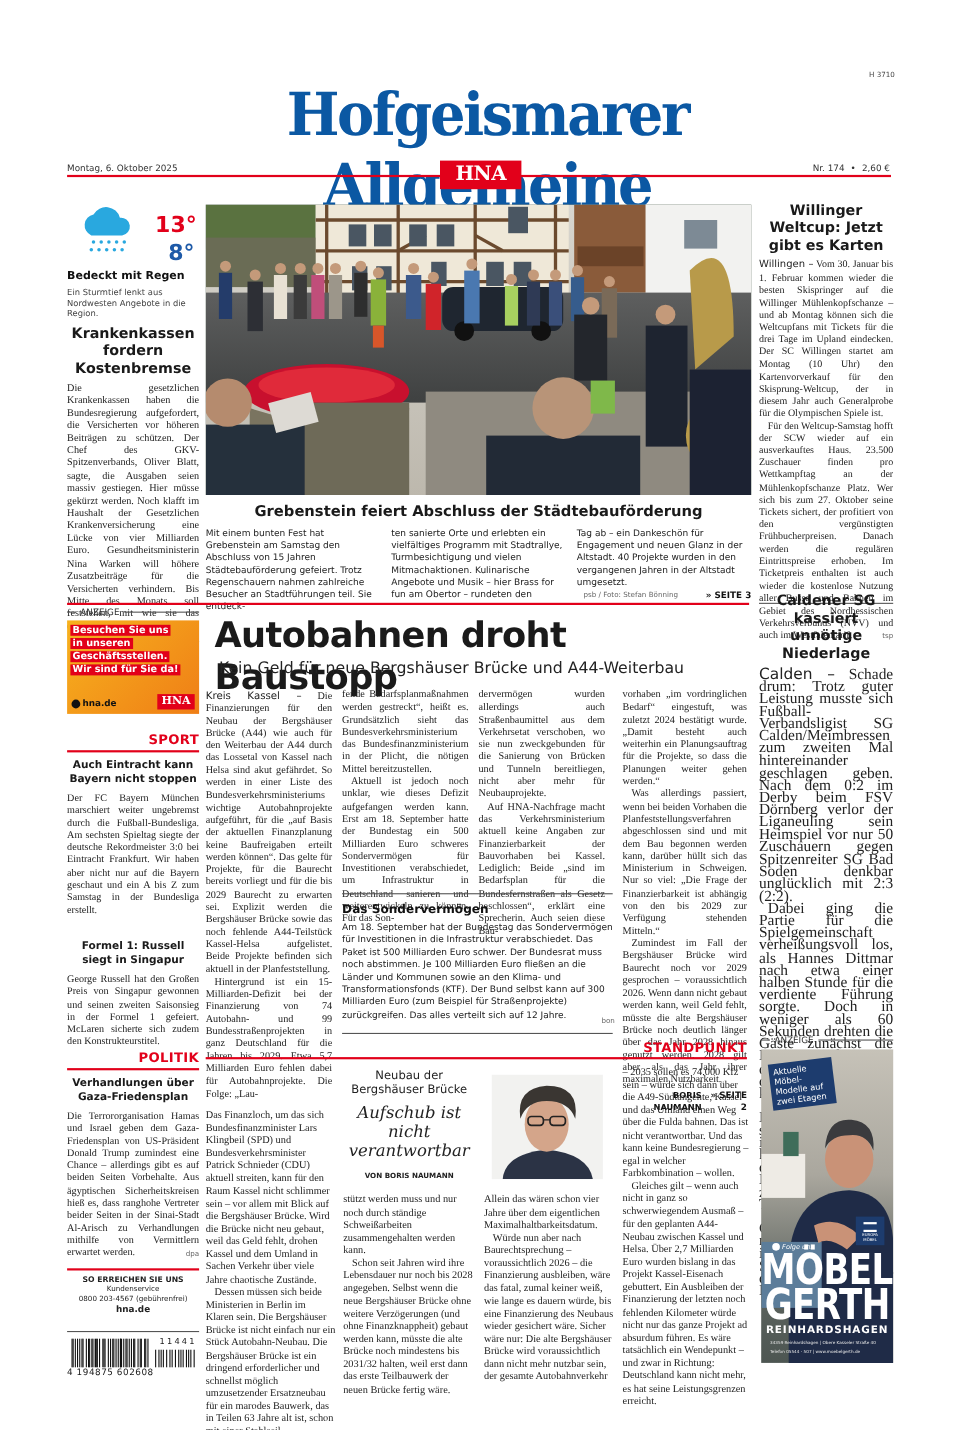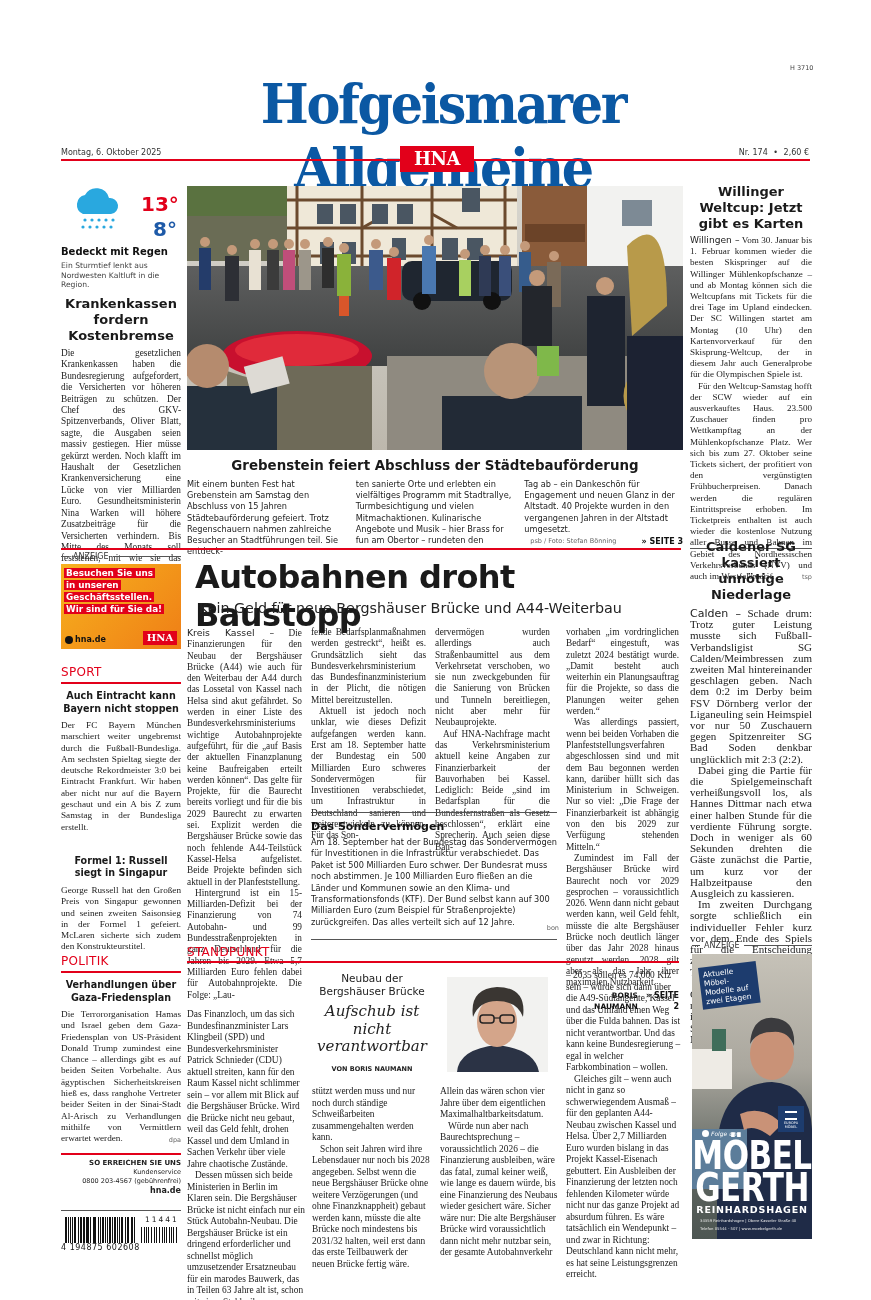--- a/index.html
+++ b/index.html
@@ -9,21 +9,21 @@
   .sans { font-family: "DejaVu Sans", sans-serif; }
   .serif { font-family: "Liberation Serif", serif; }
   .body-text { font-family: "Liberation Serif", serif; font-size: 9.6px; line-height: 11.7px; text-align: justify; hyphens: auto; color: #222; }
   .body-text p { text-indent: 0; }
   .body-text p + p { text-indent: 8px; }
   .sans-text { font-family: "DejaVu Sans", sans-serif; font-size: 8.2px; line-height: 11.2px; color: #222; }
   .lead { font-family: "DejaVu Sans", sans-serif; font-weight: normal; }
   .red-line { background: #e2001a; height: 3px; }
   .gray-line { background: #555; height: 1px; }
   .headline { font-family: "DejaVu Sans", sans-serif; font-weight: bold; text-align: center; color: #1a1a1a; }
-  .section-label { font-family: "DejaVu Sans", sans-serif; font-weight: normal; font-size: 12px; color: #e2001a; text-align: left; letter-spacing: 0.3px; }
+  .section-label { font-family: "DejaVu Sans", sans-serif; font-weight: bold; font-size: 12px; color: #e2001a; text-align: right; letter-spacing: 0.3px; }
   .ref { font-family: "DejaVu Sans", sans-serif; font-weight: bold; font-size: 8px; text-align: right; color: #111; }
   .credit { font-family: "DejaVu Sans", sans-serif; font-size: 6.5px; color: #666; text-align: right; }
   .anzeige { font-family: "DejaVu Sans", sans-serif; font-size: 8px; color: #333; display: flex; align-items: center; gap: 4px; }
   .anzeige::before, .anzeige::after { content: ""; height: 1px; background: #555; }
   .anzeige::before { width: 8px; }
   .anzeige::after { flex: 1; }
 </style>
 </head>
 <body>
 
@@ -50,21 +50,21 @@
       <circle cx="12" cy="41" r="1.6"></circle>
         <circle cx="19" cy="41" r="1.6"></circle>
         <circle cx="26" cy="41" r="1.6"></circle>
         <circle cx="33" cy="41" r="1.6"></circle>
         <circle cx="40" cy="41" r="1.6"></circle>
     </g>
   </svg>
   <div class="abs sans" style="left:80px; top:6px; font-size:20px; font-weight:bold; color:#e2001a;">13°</div>
   <div class="abs sans" style="left:92px; top:31px; font-size:20px; font-weight:bold; color:#1e5aa8;">8°</div>
   <div class="abs sans" style="left:0; top:60px; font-size:10px; font-weight:bold; color:#111;">Bedeckt mit Regen</div>
-  <div class="abs sans" style="left:0; top:75px; width:122px; font-size:7.6px; line-height:9.5px; color:#444;">Ein Sturmtief lenkt aus Nordwesten Kaltluft in die Region.</div>
+  <div class="abs sans" style="left:0; top:75px; width:122px; font-size:7.6px; line-height:9.5px; color:#444;">Ein Sturmtief lenkt aus Nordwesten Angebote in die Region.</div>
 </div>
 
 <div class="abs" style="left:61px; top:296px; width:120px;">
   <div class="headline" style="font-size:13px; line-height:16px;">Krankenkassen fordern Kostenbremse</div>
   <div class="body-text" style="margin-top:4px; font-size:9.3px; line-height:11.4px;">Die gesetzlichen Krankenkassen haben die Bundesregierung aufgefordert, die Versicherten vor höheren Beiträgen zu schützen. Der Chef des GKV-Spitzenverbands, Oliver Blatt, sagte, die Ausgaben seien massiv gestiegen. Hier müsse gekürzt werden. Noch klafft im Haushalt der Gesetzlichen Krankenversicherung eine Lücke von vier Milliarden Euro. Gesundheitsministerin Nina Warken will höhere Zusatzbeiträge für die Versicherten verhindern. Bis Mitte des Monats soll feststehen, mit wie sie das erreichen will.</div>
   <div class="credit" style="margin-top:-9px;">afp</div>
   <div class="ref" style="margin-top:2px;">» POLITIK</div>
 </div>
 
 <div class="abs" style="left:187px; top:186px; width:496px; height:264px; overflow:hidden; background:#6d7a6e;">
@@ -267,41 +267,41 @@
 <div class="abs gray-line" style="left:311px; top:812px; width:246px;"></div>
 <div class="abs" style="left:311px; top:820px; width:248px;">
   <div class="sans" style="font-weight:bold; font-size:11px; color:#111;">Das Sondervermögen</div>
   <div class="sans-text" style="margin-top:4px; font-size:8.2px; line-height:11.4px;">Am 18. September hat der Bundestag das Sondervermögen für Investitionen in die Infrastruktur verabschiedet. Das Paket ist 500 Milliarden Euro schwer. Der Bundesrat muss noch abstimmen. Je 100 Milliarden Euro fließen an die Länder und Kommunen sowie an den Klima- und Transformationsfonds (KTF). Der Bund selbst kann auf 300 Milliarden Euro (zum Beispiel für Straßenprojekte) zurückgreifen. Das alles verteilt sich auf 12 Jahre.</div>
   <div class="credit" style="margin-top:-4px;">bon</div>
 </div>
 <div class="abs gray-line" style="left:311px; top:939px; width:246px;"></div>
 
 <div class="abs" style="left:690px; top:539px; width:122px;">
   <div class="headline" style="font-size:13px; line-height:16px;">Caldener SG kassiert unnötige Niederlage</div>
-  <div class="body-text" style="margin-top:5px; font-size:11px; line-height:11.2px;">
+  <div class="body-text" style="margin-top:5px; font-size:14px; line-height:11.2px;">
     <p><span class="lead">Calden –</span> <span>Schade drum: Trotz guter Leistung musste sich Fußball-Verbandsligist SG Calden/Meimbressen zum zweiten Mal hintereinander geschlagen geben. Nach dem 0:2 im Derby beim FSV Dörnberg verlor der Liganeuling sein Heimspiel vor nur 50 Zuschauern gegen Spitzenreiter SG Bad Soden denkbar unglücklich mit 2:3 (2:2).</span></p>
     <p>Dabei ging die Partie für die Spielgemeinschaft verheißungsvoll los, als Hannes Dittmar nach etwa einer halben Stunde für die verdiente Führung sorgte. Doch in weniger als 60 Sekunden drehten die Gäste zunächst die Partie, um kurz vor der Halbzeitpause den Ausgleich zu kassieren.</p>
     <p>Im zweiten Durchgang sorgte schließlich ein individueller Fehler kurz vor dem Ende des Spiels für die Entscheidung zugunsten des Tabellenführers.</p>
     <p>Die SG Calden/Meimbressen rutschte durch ihre inzwischen fünfte Saisonniederlage für den Moment auf Platz elf ab.</p>
   </div>
   <div class="credit" style="margin-top:-9px;">rpw</div>
 </div>
 
 <div class="abs" style="left:61px; top:954px; width:120px;">
   <div class="section-label">POLITIK</div>
   <div class="red-line" style="height:2px; margin-top:3px;"></div>
   <div style="margin-top:6px;">
     <div class="headline" style="font-size:9.6px; line-height:12.5px;">Verhandlungen über Gaza-Friedensplan</div>
     <div class="body-text" style="margin-top:5px; font-size:9.2px; line-height:11.3px;">Die Terrororganisation Hamas und Israel geben dem Gaza-Friedensplan von US-Präsident Donald Trump zumindest eine Chance – allerdings gibt es auf beiden Seiten Vorbehalte. Aus ägyptischen Sicherheitskreisen hieß es, dass ranghohe Vertreter beider Seiten in der Sinai-Stadt Al-Arisch zu Verhandlungen mithilfe von Vermittlern erwartet werden.</div>
     <div class="credit" style="margin-top:-9px;">dpa</div>
   </div>
 </div>
 
 <div class="abs red-line" style="left:61px; top:1153px; width:120px; height:2px;"></div>
-<div class="abs sans" style="left:61px; top:1159px; width:120px; text-align:right; color:#222;">
+<div class="abs sans" style="left:61px; top:1159px; width:120px; text-align:center; color:#222;">
   <div style="font-weight:bold; font-size:7px;">SO ERREICHEN SIE UNS</div>
   <div style="font-size:6.5px; margin-top:1px;">Kundenservice</div>
   <div style="font-size:6.5px; margin-top:1px;">0800 203-4567 (gebührenfrei)</div>
   <div style="font-weight:bold; font-size:8px; margin-top:1px;">hna.de</div>
 </div>
 <div class="abs gray-line" style="left:61px; top:1210px; width:120px;"></div>
 <div class="abs" style="left:61px; top:1215px; width:122px; height:38px;">
   <div id="barcode-main" style="position:absolute; left:4px; top:2px; width:70px; height:26px; display:flex; align-items:stretch;">
       <span style="display: block; width: 1.4px; margin-right: 0.6px; background: rgb(17, 17, 17);"></span>
       <span style="display: block; width: 1.4px; margin-right: 0.6px; background: rgb(17, 17, 17);"></span>

